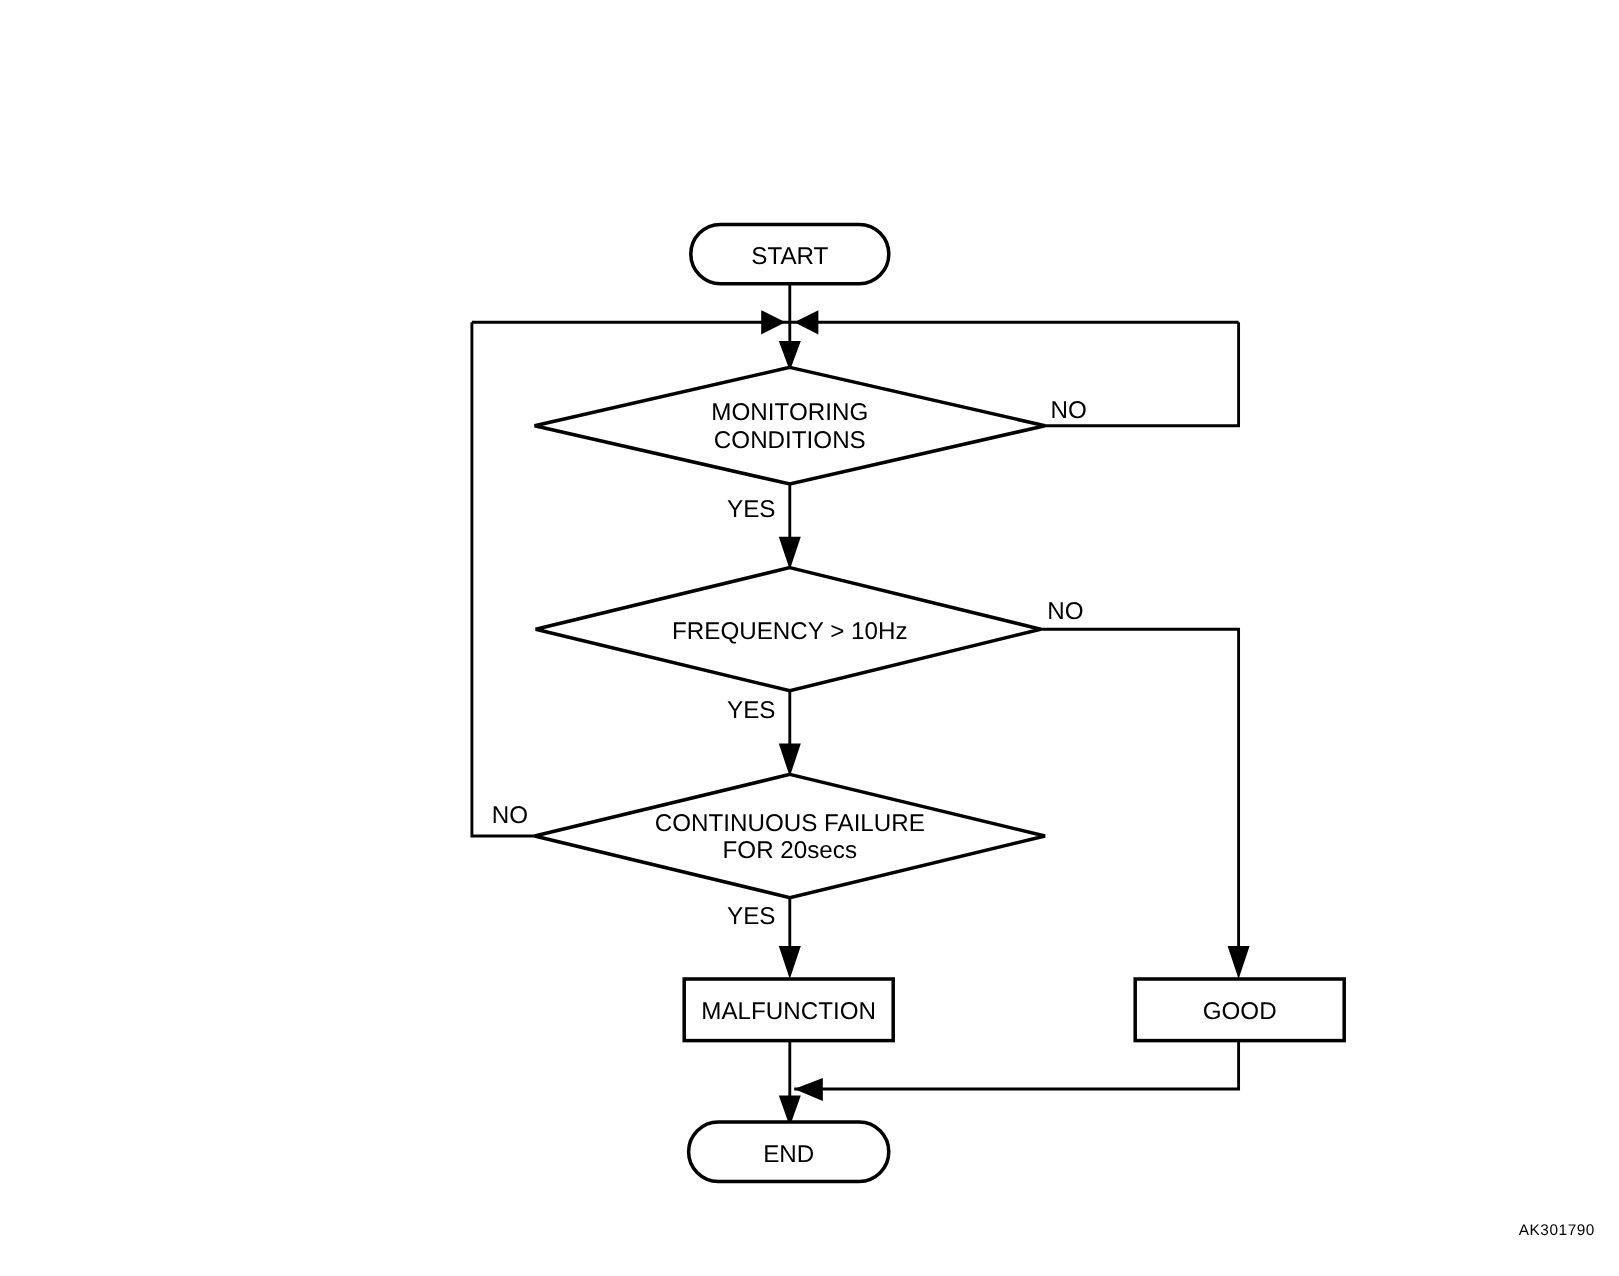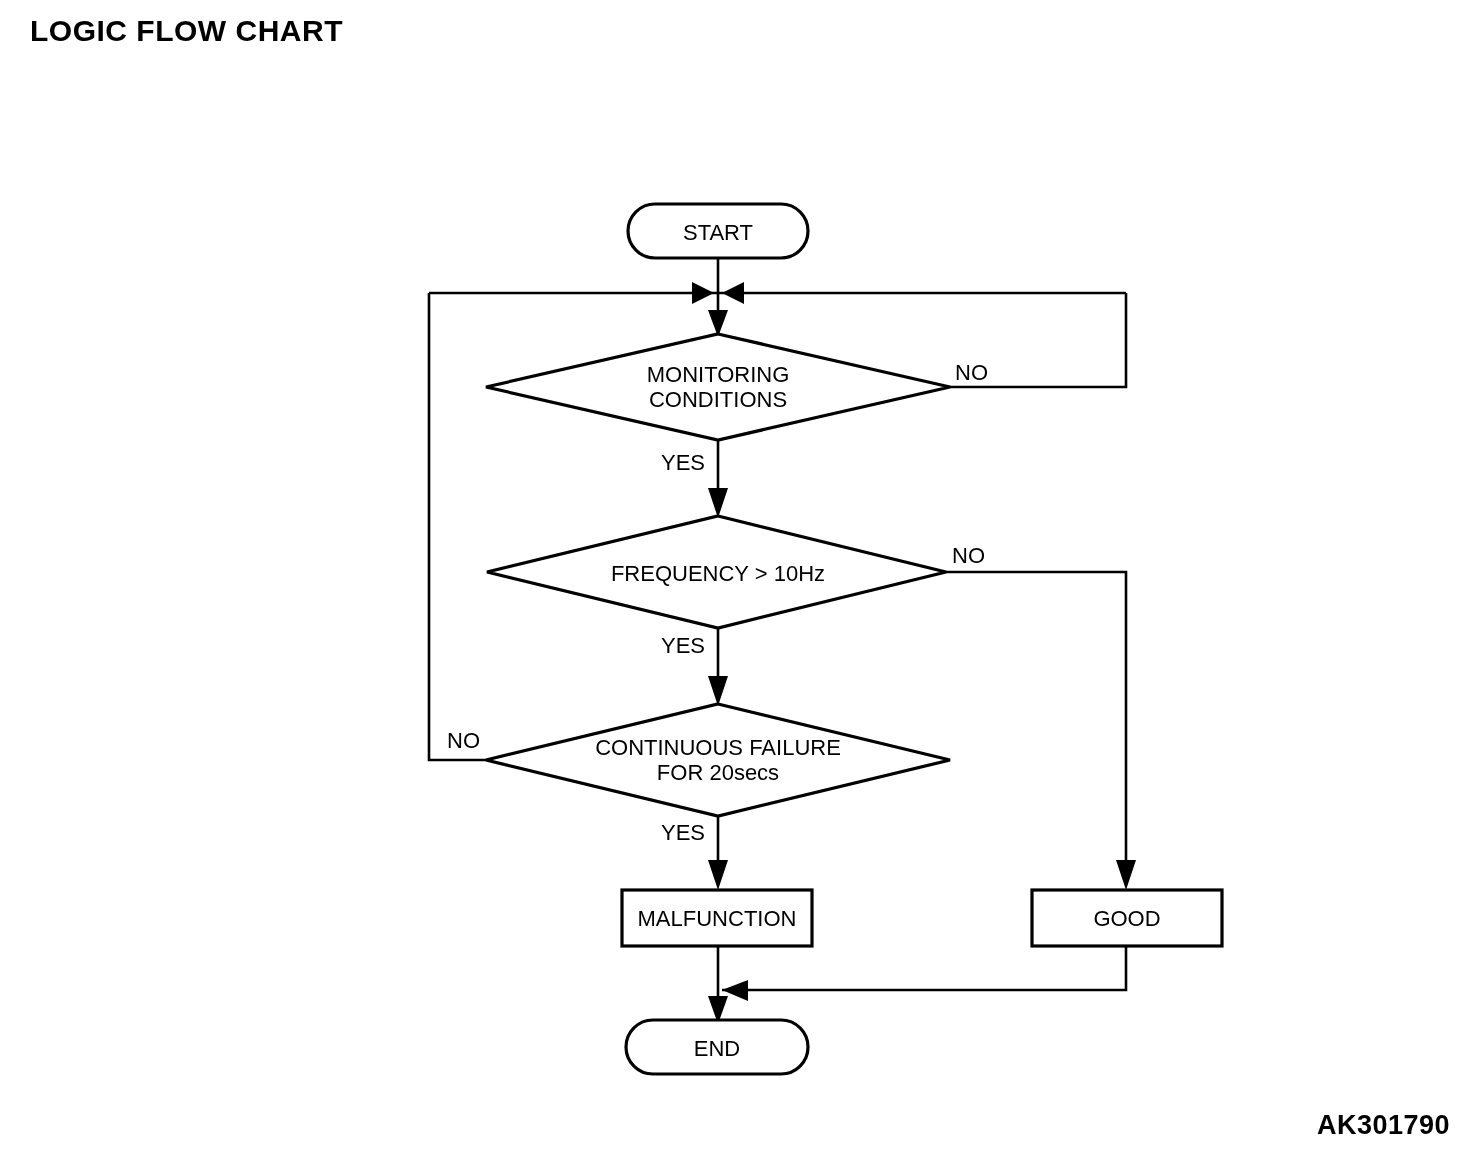--- a/index.html
+++ b/index.html
@@ -25,22 +25,22 @@
     top: 14px;
     font-size: 30px;
     font-weight: bold;
     letter-spacing: 0.5px;
     white-space: nowrap;
   }
   #figure-id {
     position: absolute;
     right: 22px;
     top: 1110px;
-    font-size: 27px;
-    font-weight: bold;
+    font-size: 14px;
+    font-weight: normal;
     letter-spacing: 0.5px;
     white-space: nowrap;
   }
   #flow-svg {
     position: absolute;
     left: 0;
     top: 0;
     width: 1472px;
     height: 1160px;
   }
@@ -67,21 +67,20 @@
   .arrowhead {
     fill: #000000;
     stroke: none;
   }
 </style>
 </head>
 <body>
 
 <div id="page">
 
-  <div id="chart-title">LOGIC FLOW CHART</div>
 
   <svg id="flow-svg" viewBox="0 0 1472 1160">
 
     <line class="connector" x1="718" y1="258" x2="718" y2="293"></line>
 
     <line class="connector" x1="429" y1="293" x2="1126" y2="293"></line>
 
     <polygon class="arrowhead" points="692,282 714,293 692,304"></polygon>
 
     <polygon class="arrowhead" points="744,282 722,293 744,304"></polygon>

